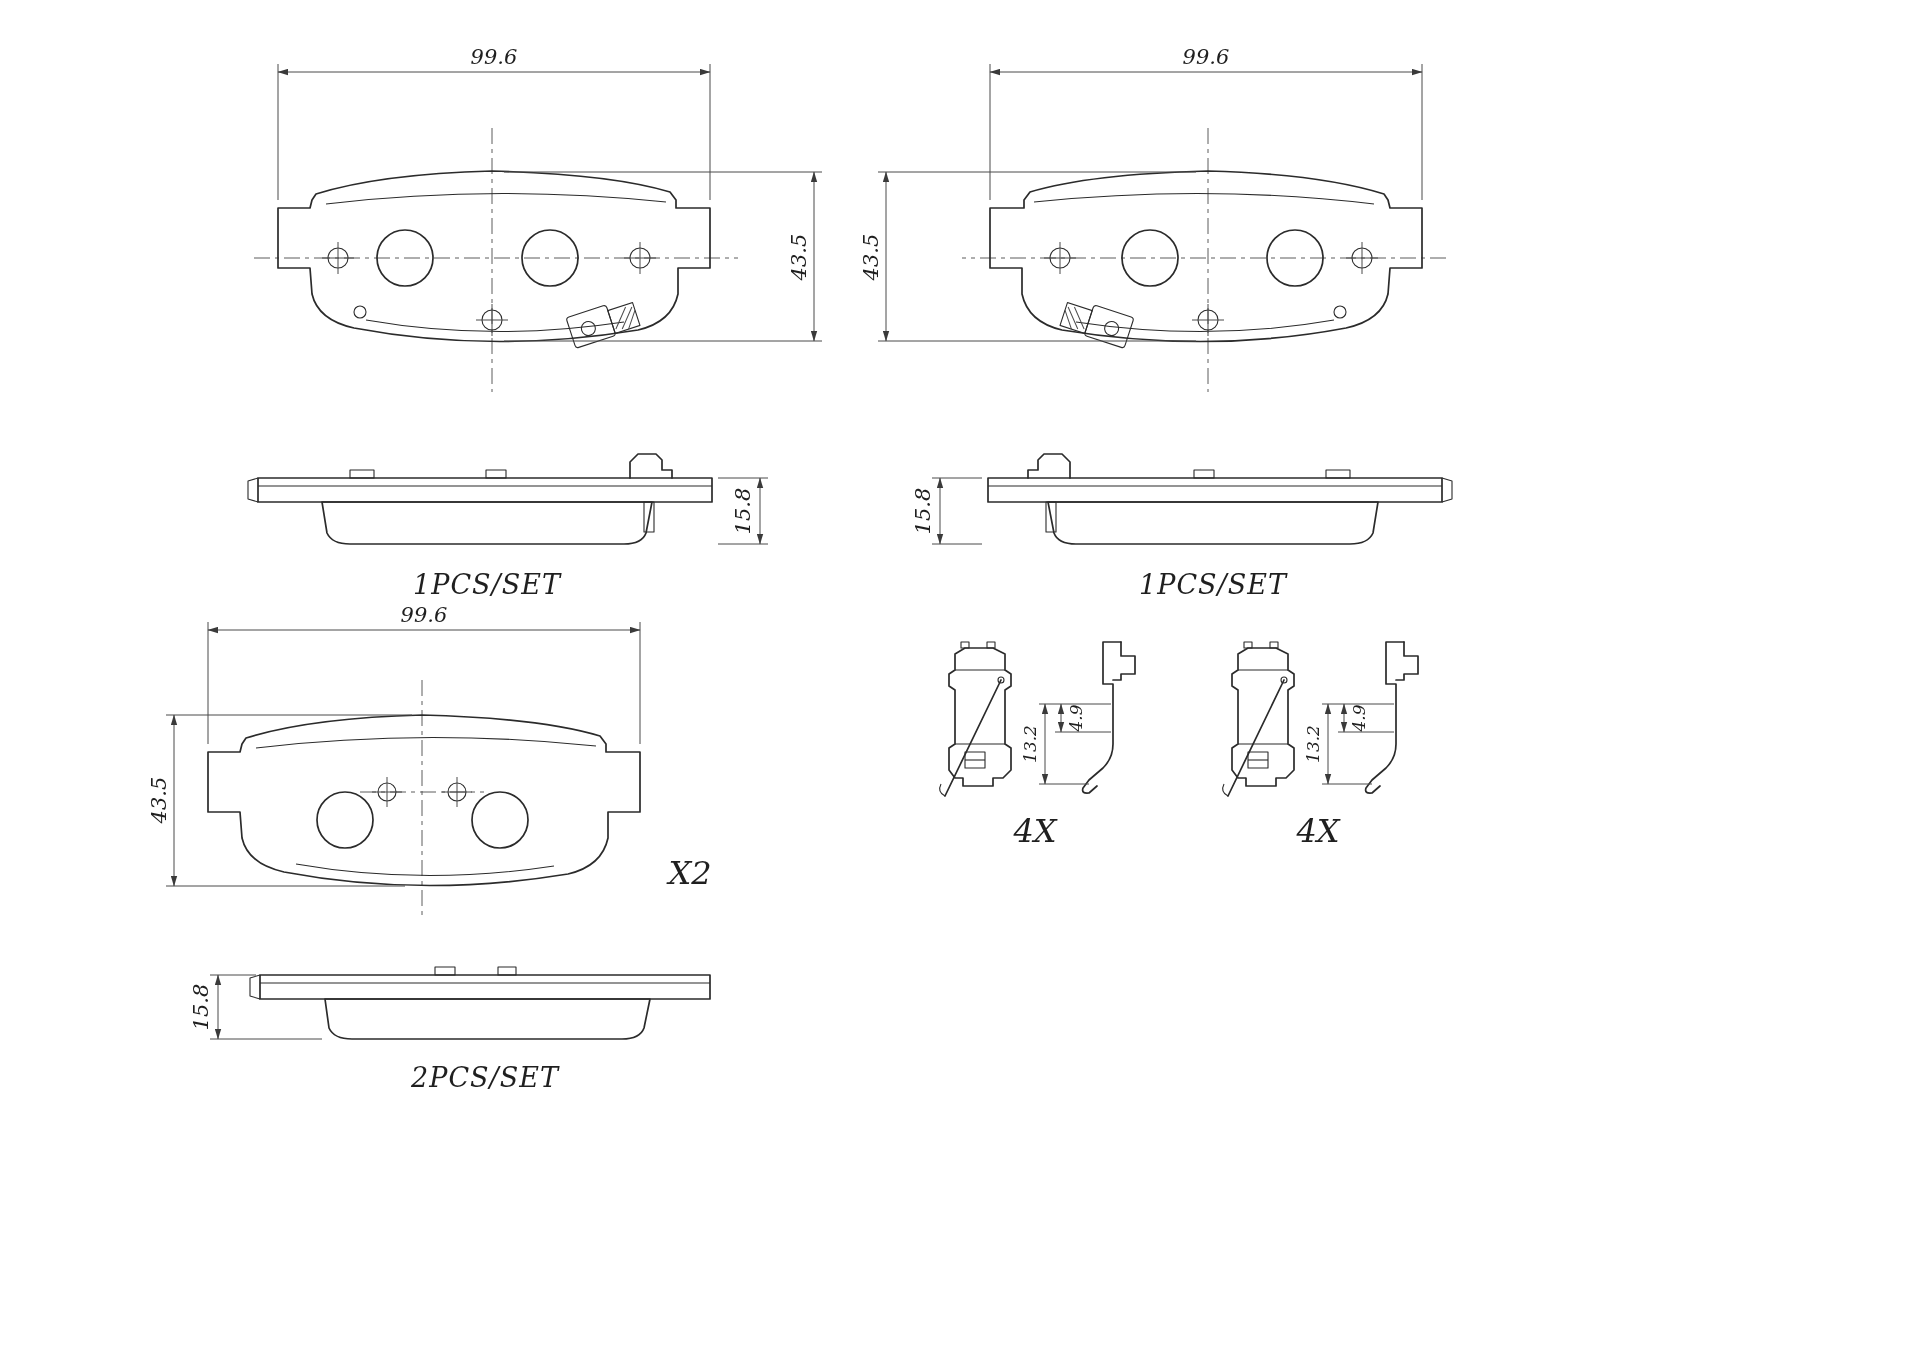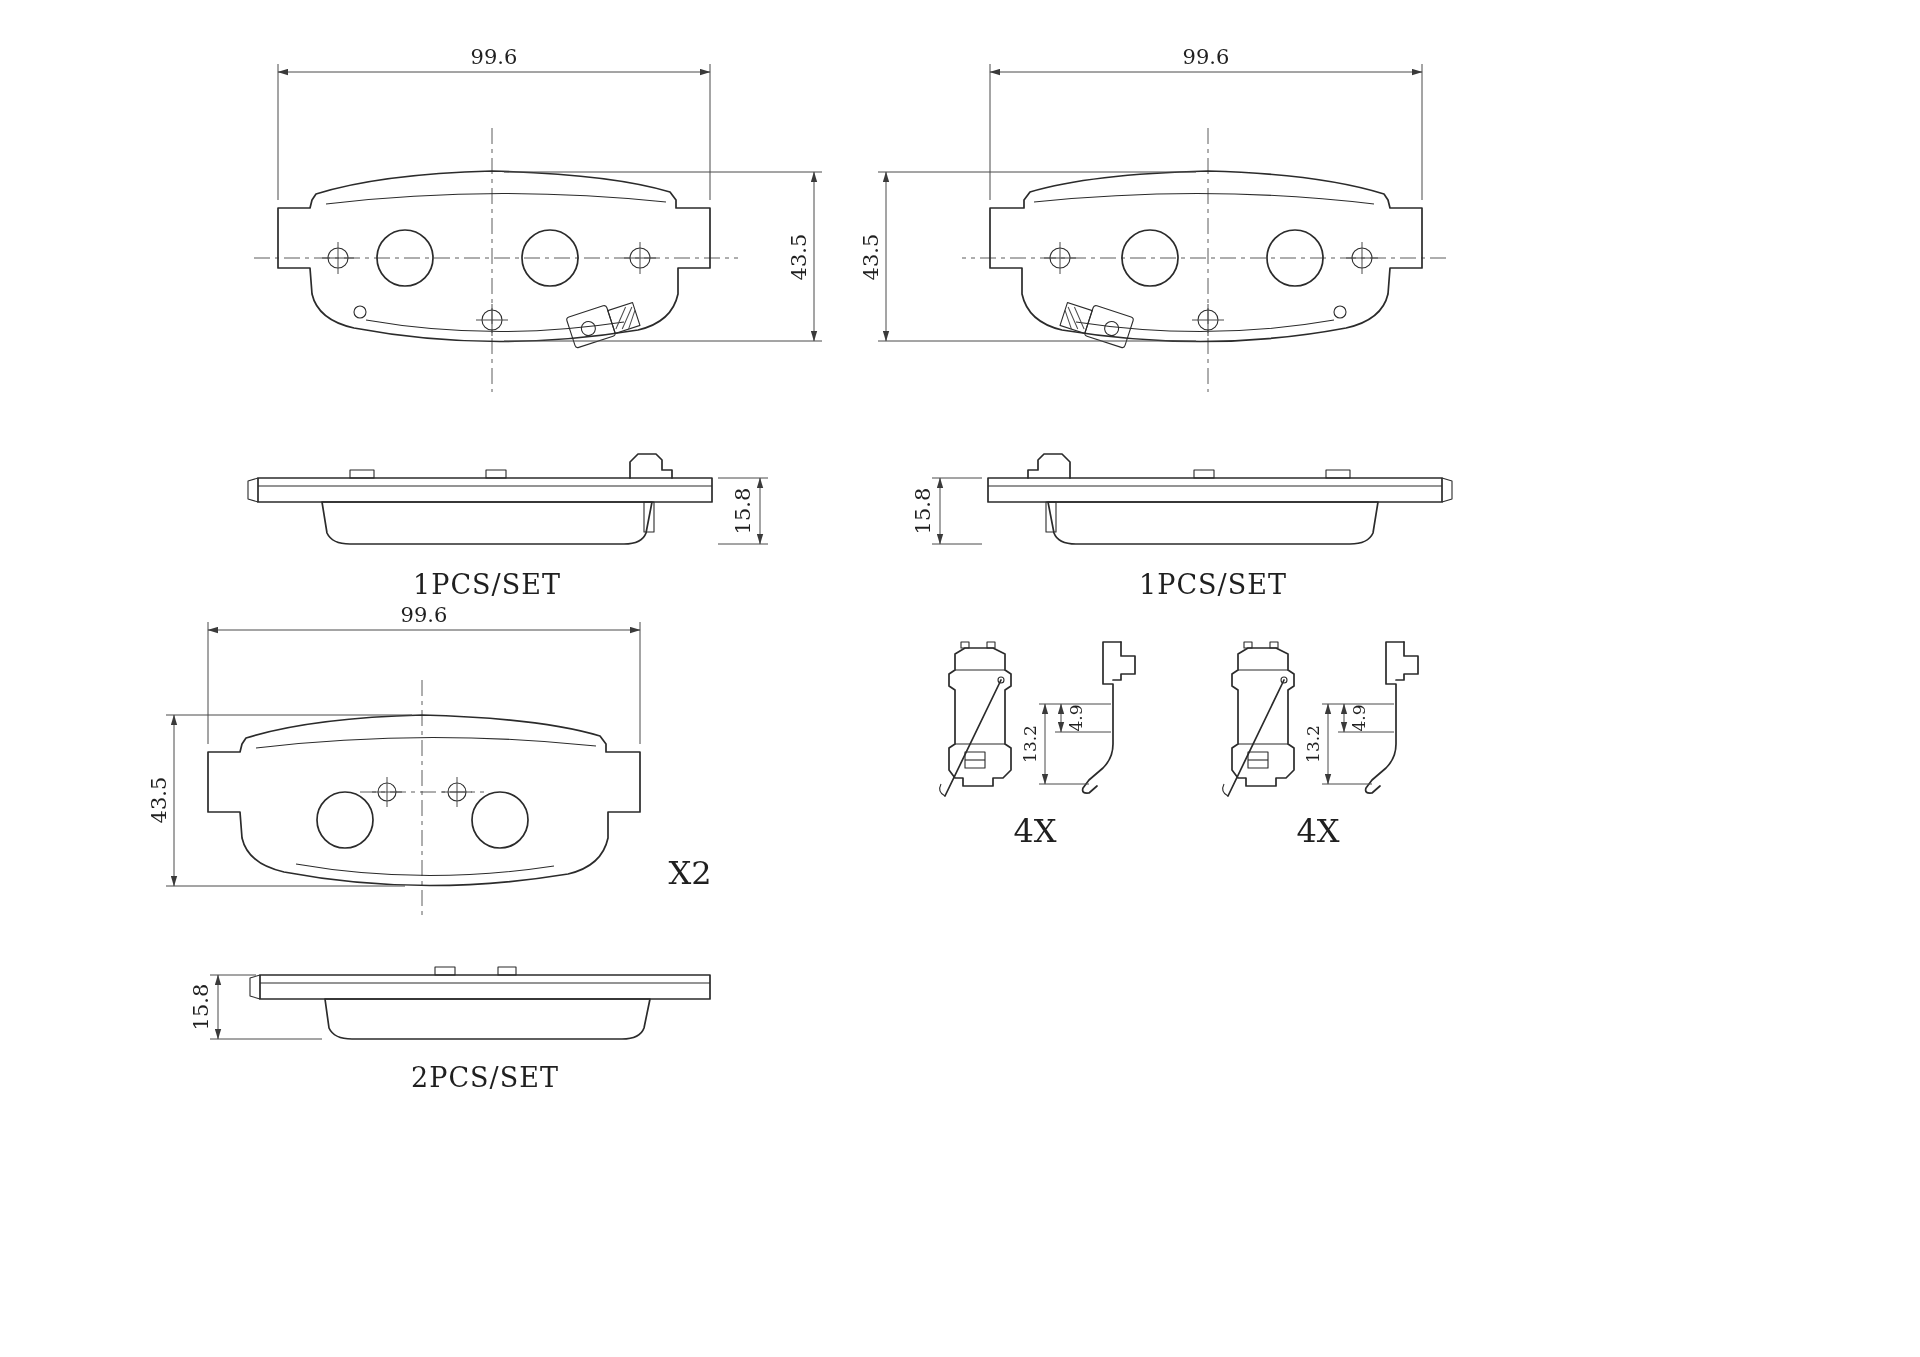--- a/index.html
+++ b/index.html
@@ -1,17 +1,17 @@
 <!DOCTYPE html>
 <html><head>
 <meta charset="utf-8">
 <style>
   html,body{margin:0;padding:0;background:#ffffff;}
   .canvas{position:relative;width:1920px;height:1357px;background:#ffffff;overflow:hidden;
-          font-family:"DejaVu Serif", serif;}
+          font-family:"DejaVu Serif", serif;font-style:italic;}
   .canvas svg{position:absolute;overflow:visible;}
   .outline{fill:none;stroke:#2b2b2b;stroke-width:1.7;stroke-linejoin:round;stroke-linecap:round;}
   .thin{fill:none;stroke:#2b2b2b;stroke-width:1.1;stroke-linejoin:round;}
   .dim{fill:none;stroke:#4a4a4a;stroke-width:1;}
   .center{fill:none;stroke:#4a4a4a;stroke-width:0.9;stroke-dasharray:16 5 4 5;}
   text{fill:#1f1f1f;font-family:"DejaVu Serif", serif;}
   .dimtext{font-size:21px;}
   .smalldim{font-size:17px;}
   .captiontext{font-size:27px;letter-spacing:1px;}
   .qtytext{font-size:32px;}

